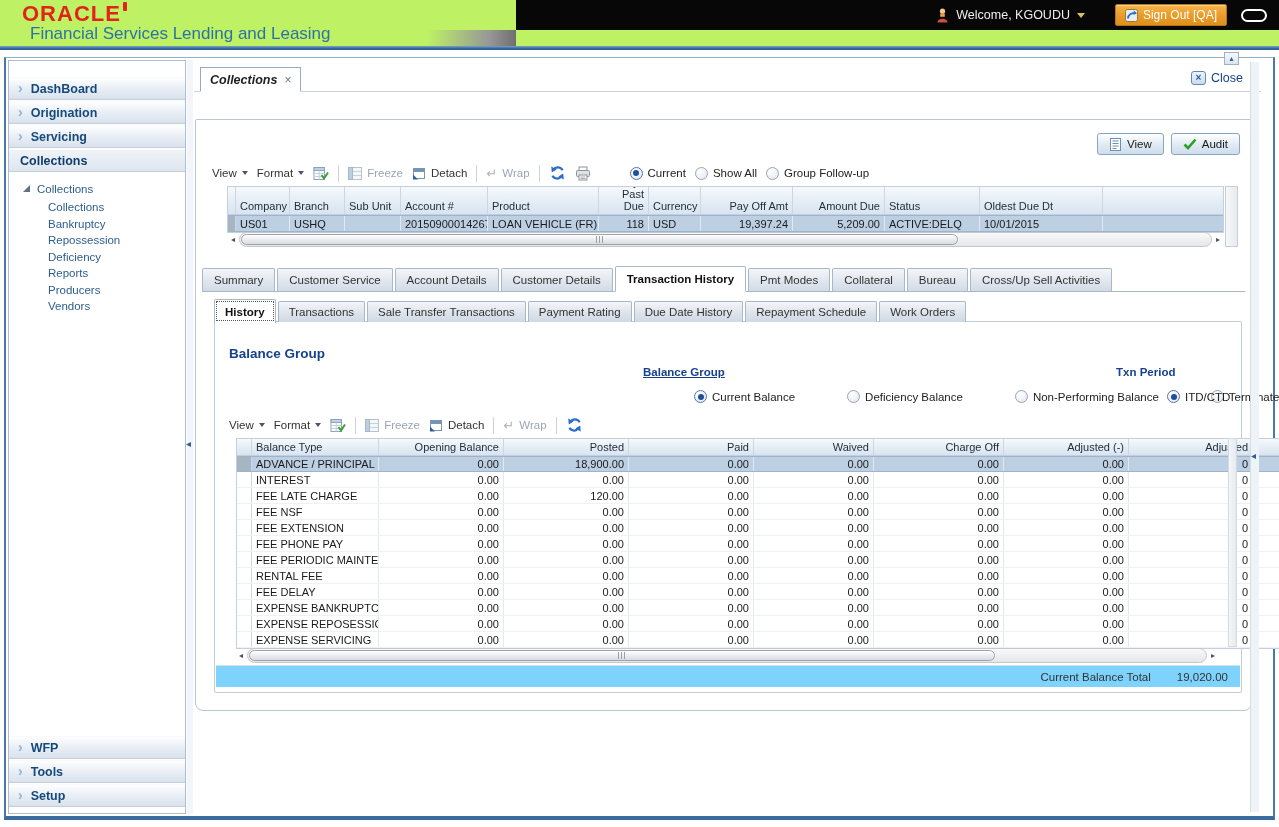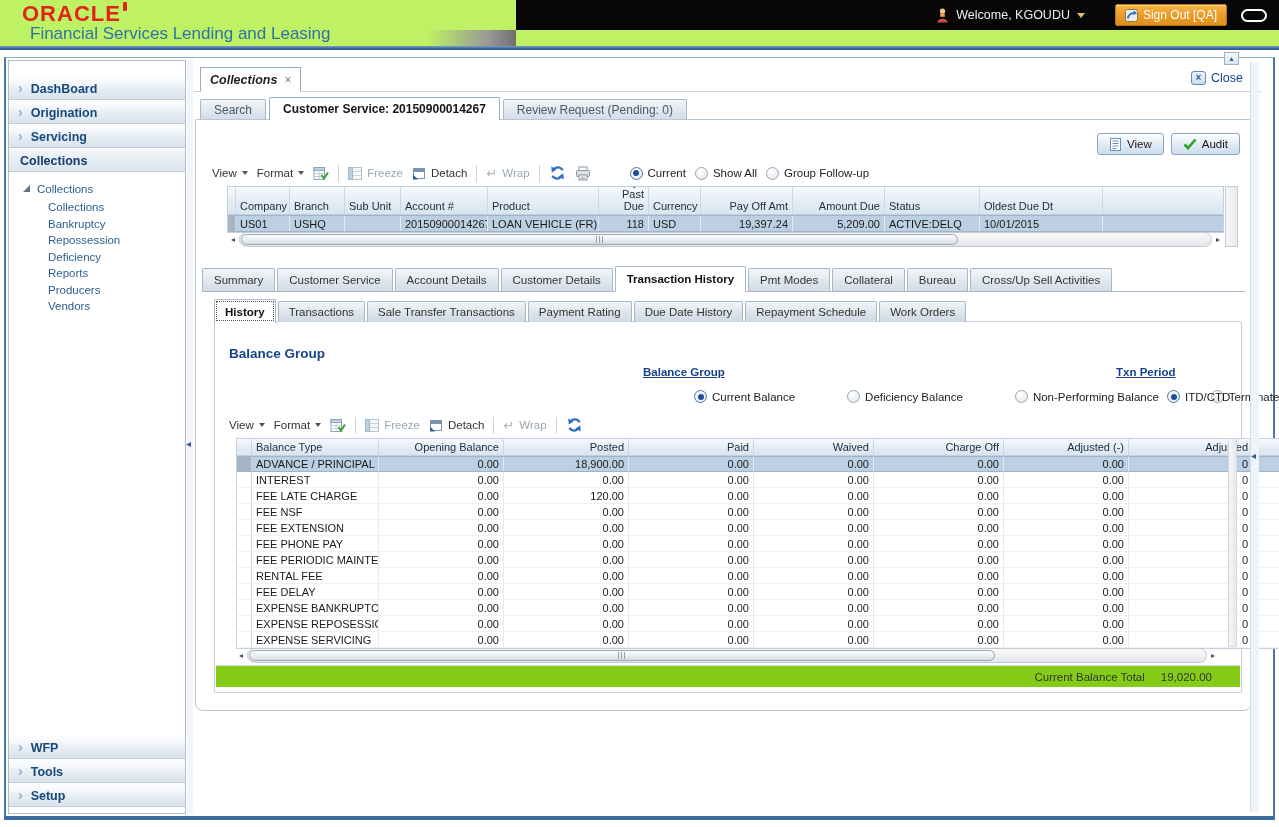--- a/index.html
+++ b/index.html
@@ -158,28 +158,28 @@
   .stab.active { background:#fff; height:24px; font-weight:bold; color:#111; margin-bottom:-1px;
     outline:1px dotted #555; outline-offset:-3px; }
 
   
   .bal-panel { position:absolute; left:18px; width:1028px; top:201px; height:372px;
     border:1px solid #c2cdd9; background:#fff; border-radius:2px; }
   .bal-title { position:absolute; left:14px; top:24px; font-size:13.5px; font-weight:bold; color:var(--navy,#15428b); }
   .bal-group-label { position:absolute; left:428px; top:44px; font-size:11.5px; font-weight:bold;
     color:var(--navy,#15428b); text-decoration:underline; }
   .txn-label { position:absolute; left:901px; top:44px; font-size:11.5px; font-weight:bold;
-    color:var(--navy,#15428b); text-decoration:underline; }
+    color:var(--navy,#15428b); }
   .bal-radios { position:absolute; left:432px; top:68px; display:flex; }
   .txn-radios { position:absolute; left:905px; top:68px; display:flex; }
   .bal-radios .radio, .txn-radios .radio { margin-right:5px;padding-left:47px; }
   #bal-toolbar { left:14px; top:92px; height:22px; }
-  .bal-total { position:absolute; left:1px; right:1px; top:343px; height:22px; background:#84cc16;
+  .bal-total { position:absolute; left:1px; right:1px; top:343px; height:22px; background:#7dd3fc;
     border-top:1px solid #d9e0e8; display:flex; align-items:center; justify-content:flex-end;
-    gap:16px; padding-right:28px; font-size:11.5px; color:#333; }
+    gap:26px; padding-right:12px; font-size:11.5px; color:#333; }
 </style>
 </head>
 <body>
 
 <div class="stage">
 
   <header class="masthead">
     <div class="brand">
       <span class="brand-word">ORACLE</span><span class="brand-mark"></span>
       <div class="brand-sub">Financial Services Lending and Leasing</div>
@@ -285,34 +285,20 @@
           <span>Collections</span>
           <span class="doc-close">×</span>
         </div>
       </div>
       <div class="scrollup">▴</div>
       <div class="close-link">
         <span class="close-ic">×</span>
         <span>Close</span>
       </div>
 
-      <div class="ptab-row">
-
-          <div class="ptab">
-            <span>Search</span>
-          </div>
-
-          <div class="ptab active">
-            <span>Customer Service: 20150900014267</span>
-          </div>
-
-          <div class="ptab">
-            <span>Review Request (Pending: 0)</span>
-          </div>
-        </div>
 
       <div class="panel">
 
         <div class="btns">
           <button class="btn">
             <svg width="13" height="13" viewBox="0 0 13 13">
               <rect x="1.5" y="0.5" width="10" height="12" fill="#fff" stroke="#6b8fb5"></rect>
               <line x1="3.5" y1="3" x2="9.5" y2="3" stroke="#6b8fb5"></line>
               <line x1="3.5" y1="5.5" x2="9.5" y2="5.5" stroke="#6b8fb5"></line>
               <line x1="3.5" y1="8" x2="9.5" y2="8" stroke="#6b8fb5"></line>

